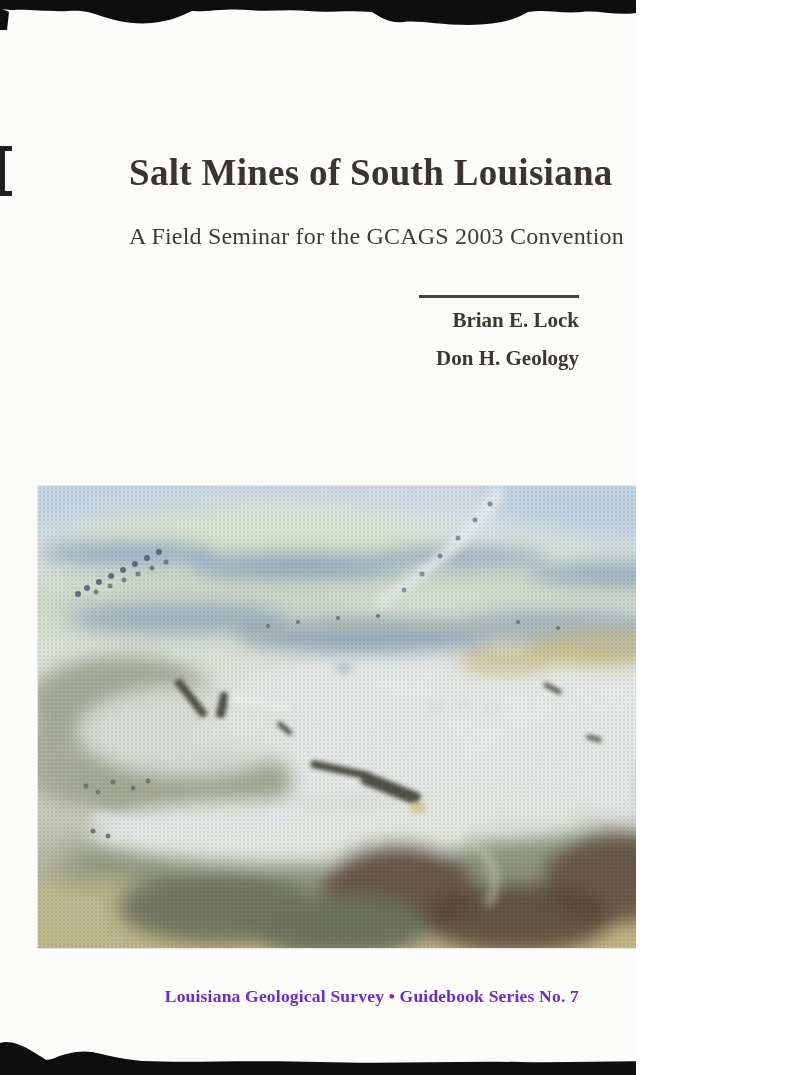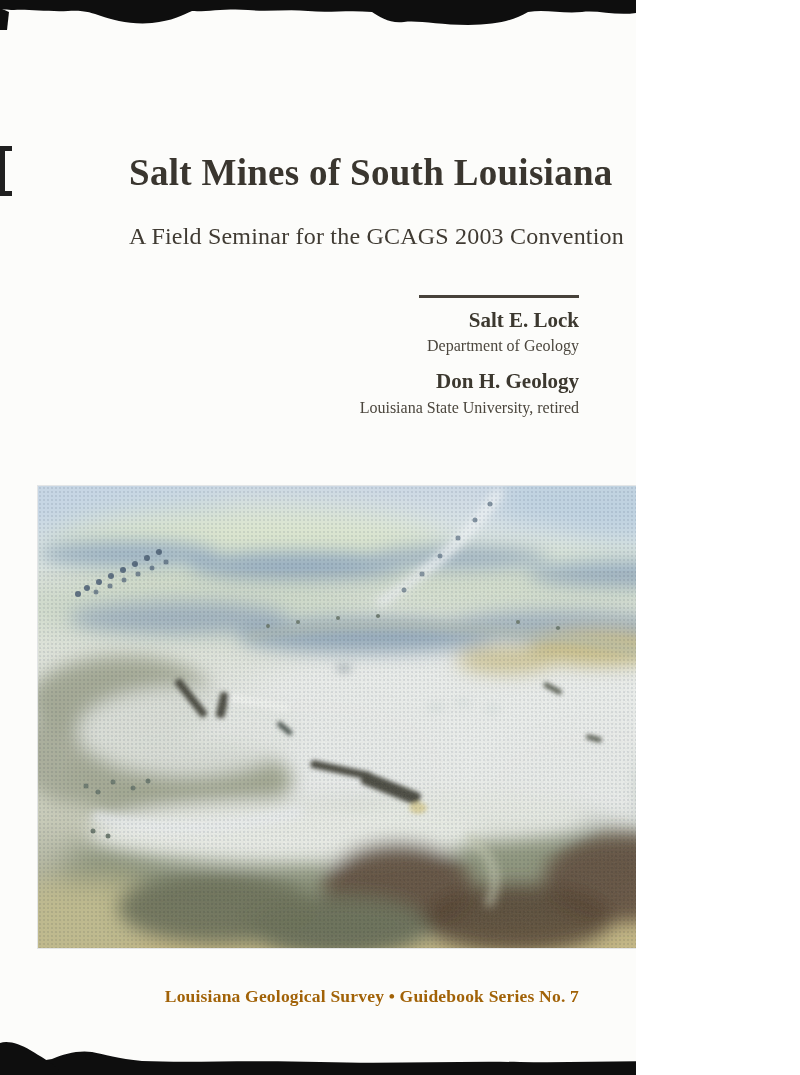--- a/index.html
+++ b/index.html
@@ -37,21 +37,21 @@
   }
   .photo-wrap svg{display:block;width:707px;height:462px;}
   .halftone{
     position:absolute;inset:0;pointer-events:none;
     background-image:radial-gradient(rgba(110,125,145,.15) 1px, transparent 1.4px);
     background-size:4px 4px;mix-blend-mode:multiply;
   }
   
   .footer{
     position:absolute;right:57px;top:986px;margin:0;
-    font-size:17.5px;font-weight:700;letter-spacing:.2px;color:#a16207;white-space:nowrap;
+    font-size:17.5px;font-weight:700;letter-spacing:.2px;color:#6d28d9;white-space:nowrap;
   }
 </style>
 </head>
 <body>
 
 <div class="page">
 
   <svg class="scan-top" viewBox="0 0 800 30" preserveAspectRatio="none">
     <path d="M0,0 H800 V9 C782,11 766,8 750,11 C732,14 714,9 698,13 C676,18 652,10 636,13 C616,16 598,10 582,12 C562,14 546,9 528,12 C514,20 498,25 468,25 C438,25 418,20 404,22 C390,24 380,17 372,12 C348,10 328,13 308,11 C288,9 268,12 248,10 C228,8 206,12 192,11 C183,15 172,21 152,23 C132,25 112,20 101,16 C92,13 84,10 68,11 C48,12 28,9 14,10 C6,10 2,9 0,9 Z" fill="#0e0e0e"></path>
     <path d="M0,8 L9,12 L7,30 L0,30 Z" fill="#0e0e0e"></path>
@@ -59,24 +59,22 @@
 
   <svg class="scan-left-mark" viewBox="0 0 14 52" preserveAspectRatio="none">
     <path d="M0,0 H12 V5 H5 V45 H12 V50 H0 Z" fill="#0e0e0e"></path>
   </svg>
 
   <h1 class="title">Salt Mines of South Louisiana</h1>
   <h2 class="subtitle">A Field Seminar for the GCAGS 2003 Convention</h2>
 
   <div class="byline">
     <div class="rule"></div>
-    <div class="author-name">Salt E. Lock</div>
-    <div class="affil">Department of Geology</div>
+    <div class="author-name">Brian E. Lock</div>
     <div class="author-name second">Don H. Geology</div>
-    <div class="affil">Louisiana State University, retired</div>
   </div>
 
   <div class="photo-wrap">
     <svg viewBox="0 0 707 462" preserveAspectRatio="none">
       <defs>
         <linearGradient id="g0" x1="0" y1="0" x2="0" y2="1">
           <stop offset="0" stop-color="#ccd8e4"></stop>
           <stop offset="0.12" stop-color="#dde6e6"></stop>
           <stop offset="0.28" stop-color="#e1e7dc"></stop>
           <stop offset="0.48" stop-color="#e8ebe6"></stop>

